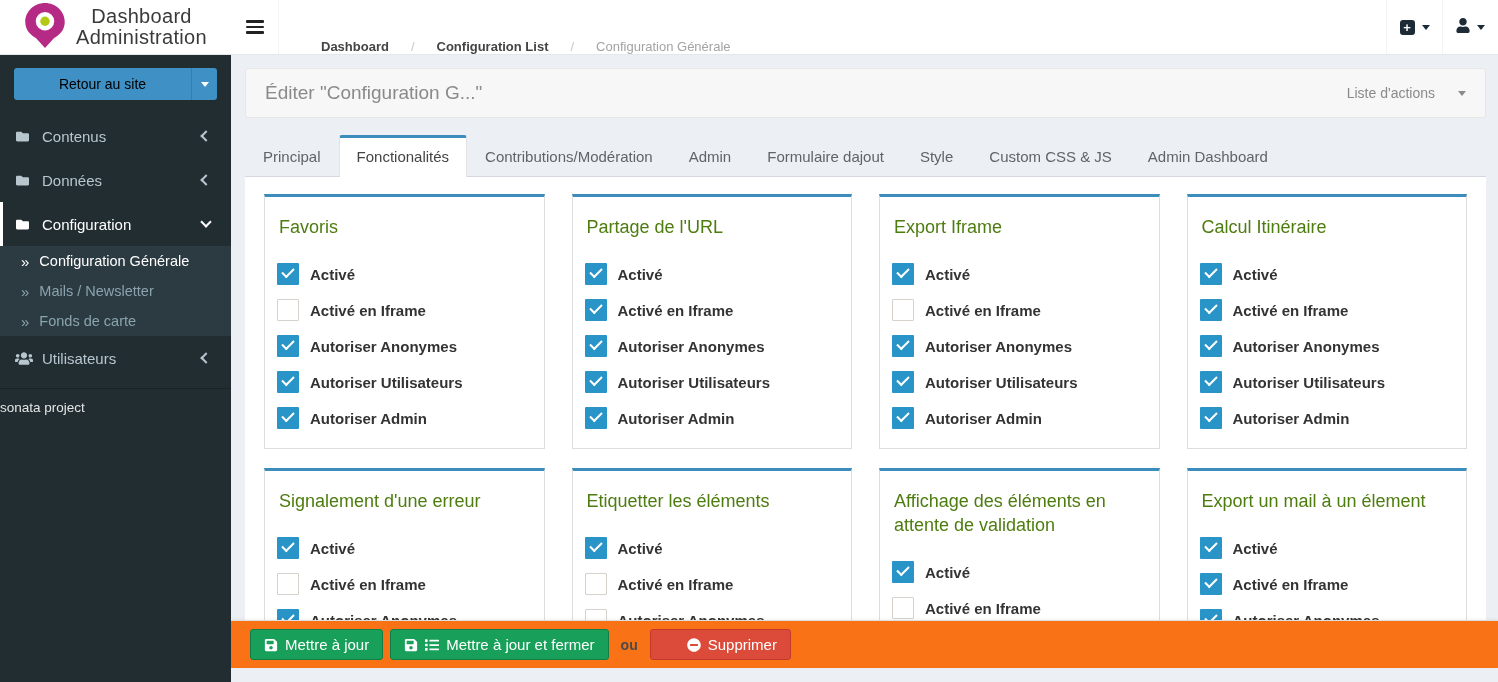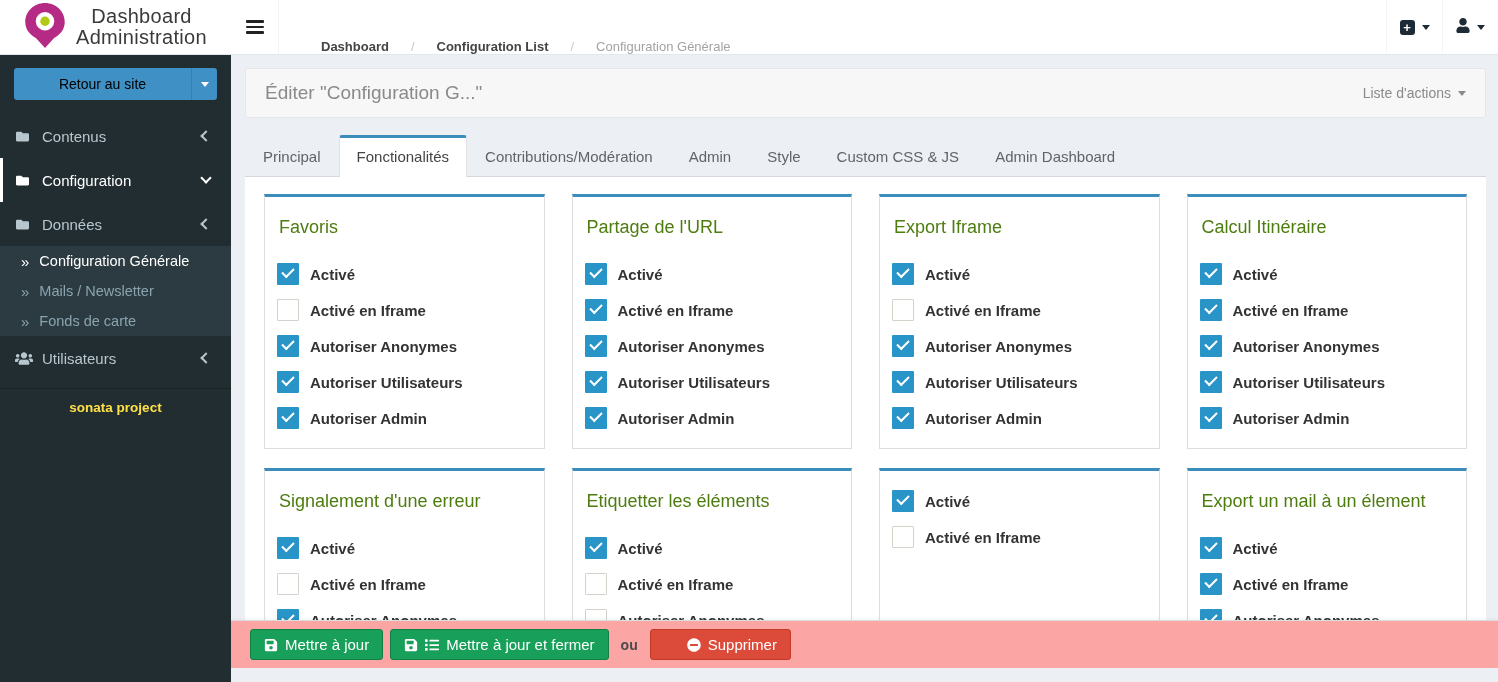--- a/index.html
+++ b/index.html
@@ -44,47 +44,47 @@
   .side-item .s-icon{width:27px;display:flex;align-items:center;color:inherit;}
   .side-item.active{color:#fff;border-left-color:#fff;}
   .chev{width:8px;height:8px;border-left:2px solid currentColor;border-bottom:2px solid currentColor;margin-left:auto;margin-right:6px;}
   .chev.left{transform:rotate(45deg);}
   .chev.down{transform:rotate(-45deg);margin-top:-4px;}
   .submenu{list-style:none;background:var(--submenu);}
   .sub-item{display:flex;align-items:center;height:30px;padding-left:21px;font-size:14.5px;color:#8aa4af;cursor:pointer;}
   .sub-item.active{color:#fff;}
   .sub-item .arrows{margin-right:10px;font-size:15px;}
   .side-divider{border-top:1px solid #1a2226;margin-top:8px;}
-  .side-footer{text-align:center;padding:11px 0;font-size:13.5px;color:#fde047;font-weight:bold;}
+  .side-footer{text-align:left;padding:11px 0;font-size:13.5px;color:#e5e5e5;}
 
   
   .content{position:relative;background:var(--page-bg);overflow:hidden;}
   .content-inner{height:100%;padding:13px 12px 14px 14px;display:flex;flex-direction:column;}
   .header-box{height:50px;flex:0 0 50px;background:#f7f7f7;border:1px solid #e6e6e6;border-radius:3px;display:flex;align-items:center;justify-content:space-between;padding:0 19px;}
   .page-title{font-size:19px;color:#8a8a8a;}
-  .actions-dd{display:flex;align-items:center;gap:7px;color:#8a8a8a;font-size:14px;cursor:pointer;}
+  .actions-dd{display:flex;align-items:center;gap:23px;color:#8a8a8a;font-size:14px;cursor:pointer;}
   .actions-dd .caret{border-top-color:#8a8a8a;}
 
   .tabs{display:flex;align-items:flex-end;margin-top:17px;border-bottom:1px solid #d4d8de;flex:0 0 auto;}
   .tab{padding:12px 17px;font-size:15px;color:#606468;cursor:pointer;border:1px solid transparent;border-bottom:none;margin-bottom:-1px;border-radius:3px 3px 0 0;}
   .tab.active{background:#fff;color:#444;border-color:#e2e2e2 #e2e2e2 transparent;border-top:3px solid var(--accent);padding-top:10px;}
 
   .panel{flex:1;background:#fff;overflow:hidden;}
   .cards-grid{display:grid;grid-template-columns:repeat(4,1fr);column-gap:27px;row-gap:19px;padding:17px 19px;}
   .card{background:#fff;border:1px solid #ddd;border-top:3px solid var(--accent);padding:12px 12px;min-height:254px;}
   .card-title{font-size:18px;color:#4d7c0f;margin:6px 2px 17px;line-height:24px;}
   .opt-row{display:flex;align-items:center;height:36px;}
   .cb{width:22px;height:22px;border-radius:1px;flex:0 0 22px;cursor:pointer;position:relative;}
   .cb.checked{background:var(--cb-blue);}
   .cb.checked::after{content:'';position:absolute;left:5px;top:5px;width:10px;height:5px;border-left:2.5px solid #fff;border-bottom:2.5px solid #fff;transform:rotate(-45deg);}
   .cb.unchecked{background:#fff;border:1px solid #d6d1cb;}
   .opt-label{margin-left:11px;font-weight:bold;color:#333;font-size:15px;text-align:center;}
 
   
-  .form-actions{position:absolute;left:0;right:0;bottom:14px;height:48px;background:#fca5a5;border-top:1px solid #dedede;box-shadow:0 -1px 3px rgba(0,0,0,.05);display:flex;align-items:center;padding-left:19px;z-index:5;}
+  .form-actions{position:absolute;left:0;right:0;bottom:14px;height:48px;background:#f97316;border-top:1px solid #dedede;box-shadow:0 -1px 3px rgba(0,0,0,.05);display:flex;align-items:center;padding-left:19px;z-index:5;}
   .btn{display:inline-flex;align-items:center;gap:7px;padding:0 13px;height:31px;border-radius:3px;font-size:15px;color:#fff;border:1px solid;cursor:pointer;font-family:inherit;}
   .btn-success{background:var(--green);border-color:var(--green-border);}
   .btn-danger{background:var(--red);border-color:var(--red-border);padding-left:36px;}
   .btn + .btn{margin-left:7px;}
   .or-text{margin:0 12px;color:#4a4a4a;font-weight:bold;font-size:14px;}
   .btn svg{display:block;}
 </style>
 </head>
 <body>
 
@@ -143,37 +143,37 @@
     <ul class="side-menu">
         <li class="side-item">
           <span class="s-icon">
             <svg width="15" height="13" viewBox="0 0 512 512" fill="currentColor">
               <path d="M464 128H272l-64-64H48C21.5 64 0 85.5 0 112v288c0 26.5 21.5 48 48 48h416c26.5 0 48-21.5 48-48V176c0-26.5-21.5-48-48-48z"></path>
             </svg>
           </span>
           <span>Contenus</span>
           <span class="chev left"></span>
         </li>
+        <li class="side-item">
+          <span class="s-icon">
+            <svg width="15" height="13" viewBox="0 0 512 512" fill="currentColor">
+              <path d="M464 128H272l-64-64H48C21.5 64 0 85.5 0 112v288c0 26.5 21.5 48 48 48h416c26.5 0 48-21.5 48-48V176c0-26.5-21.5-48-48-48z"></path>
+            </svg>
+          </span>
+          <span>Données</span>
+          <span class="chev left"></span>
+        </li>
         <li class="side-item active">
           <span class="s-icon">
             <svg width="15" height="13" viewBox="0 0 512 512" fill="currentColor">
               <path d="M464 128H272l-64-64H48C21.5 64 0 85.5 0 112v288c0 26.5 21.5 48 48 48h416c26.5 0 48-21.5 48-48V176c0-26.5-21.5-48-48-48z"></path>
             </svg>
           </span>
           <span>Configuration</span>
           <span class="chev down"></span>
-        </li>
-        <li class="side-item">
-          <span class="s-icon">
-            <svg width="15" height="13" viewBox="0 0 512 512" fill="currentColor">
-              <path d="M464 128H272l-64-64H48C21.5 64 0 85.5 0 112v288c0 26.5 21.5 48 48 48h416c26.5 0 48-21.5 48-48V176c0-26.5-21.5-48-48-48z"></path>
-            </svg>
-          </span>
-          <span>Données</span>
-          <span class="chev left"></span>
         </li>
         <ul class="submenu">
           <li class="sub-item active">
             <span class="arrows">»</span>
             <span>Configuration Générale</span>
           </li>
           <li class="sub-item">
             <span class="arrows">»</span>
             <span>Mails / Newsletter</span>
           </li>
@@ -205,20 +205,21 @@
           <span>Liste d'actions</span>
           <span class="caret"></span>
         </span>
       </div>
 
       <div class="tabs">
           <div class="tab">Principal</div>
           <div class="tab active">Fonctionalités</div>
           <div class="tab">Contributions/Modération</div>
           <div class="tab">Admin</div>
+          <div class="tab">Formulaire dajout</div>
           <div class="tab">Style</div>
           <div class="tab">Custom CSS &amp; JS</div>
           <div class="tab">Admin Dashboard</div>
         </div>
 
       <div class="panel">
         <div class="cards-grid">
             <div class="card">
               <div class="card-title">Favoris</div>
               <div class="opt-row">
@@ -335,20 +336,21 @@
               <div class="opt-row">
                 <span class="cb unchecked"></span>
                 <span class="opt-label">Activé en Iframe</span>
               </div>
               <div class="opt-row">
                 <span class="cb unchecked"></span>
                 <span class="opt-label">Autoriser Anonymes</span>
               </div>
             </div>
             <div class="card">
+              <div class="card-title">Affichage des éléments en attente de validation</div>
               <div class="opt-row">
                 <span class="cb checked"></span>
                 <span class="opt-label">Activé</span>
               </div>
               <div class="opt-row">
                 <span class="cb unchecked"></span>
                 <span class="opt-label">Activé en Iframe</span>
               </div>
             </div>
             <div class="card">

